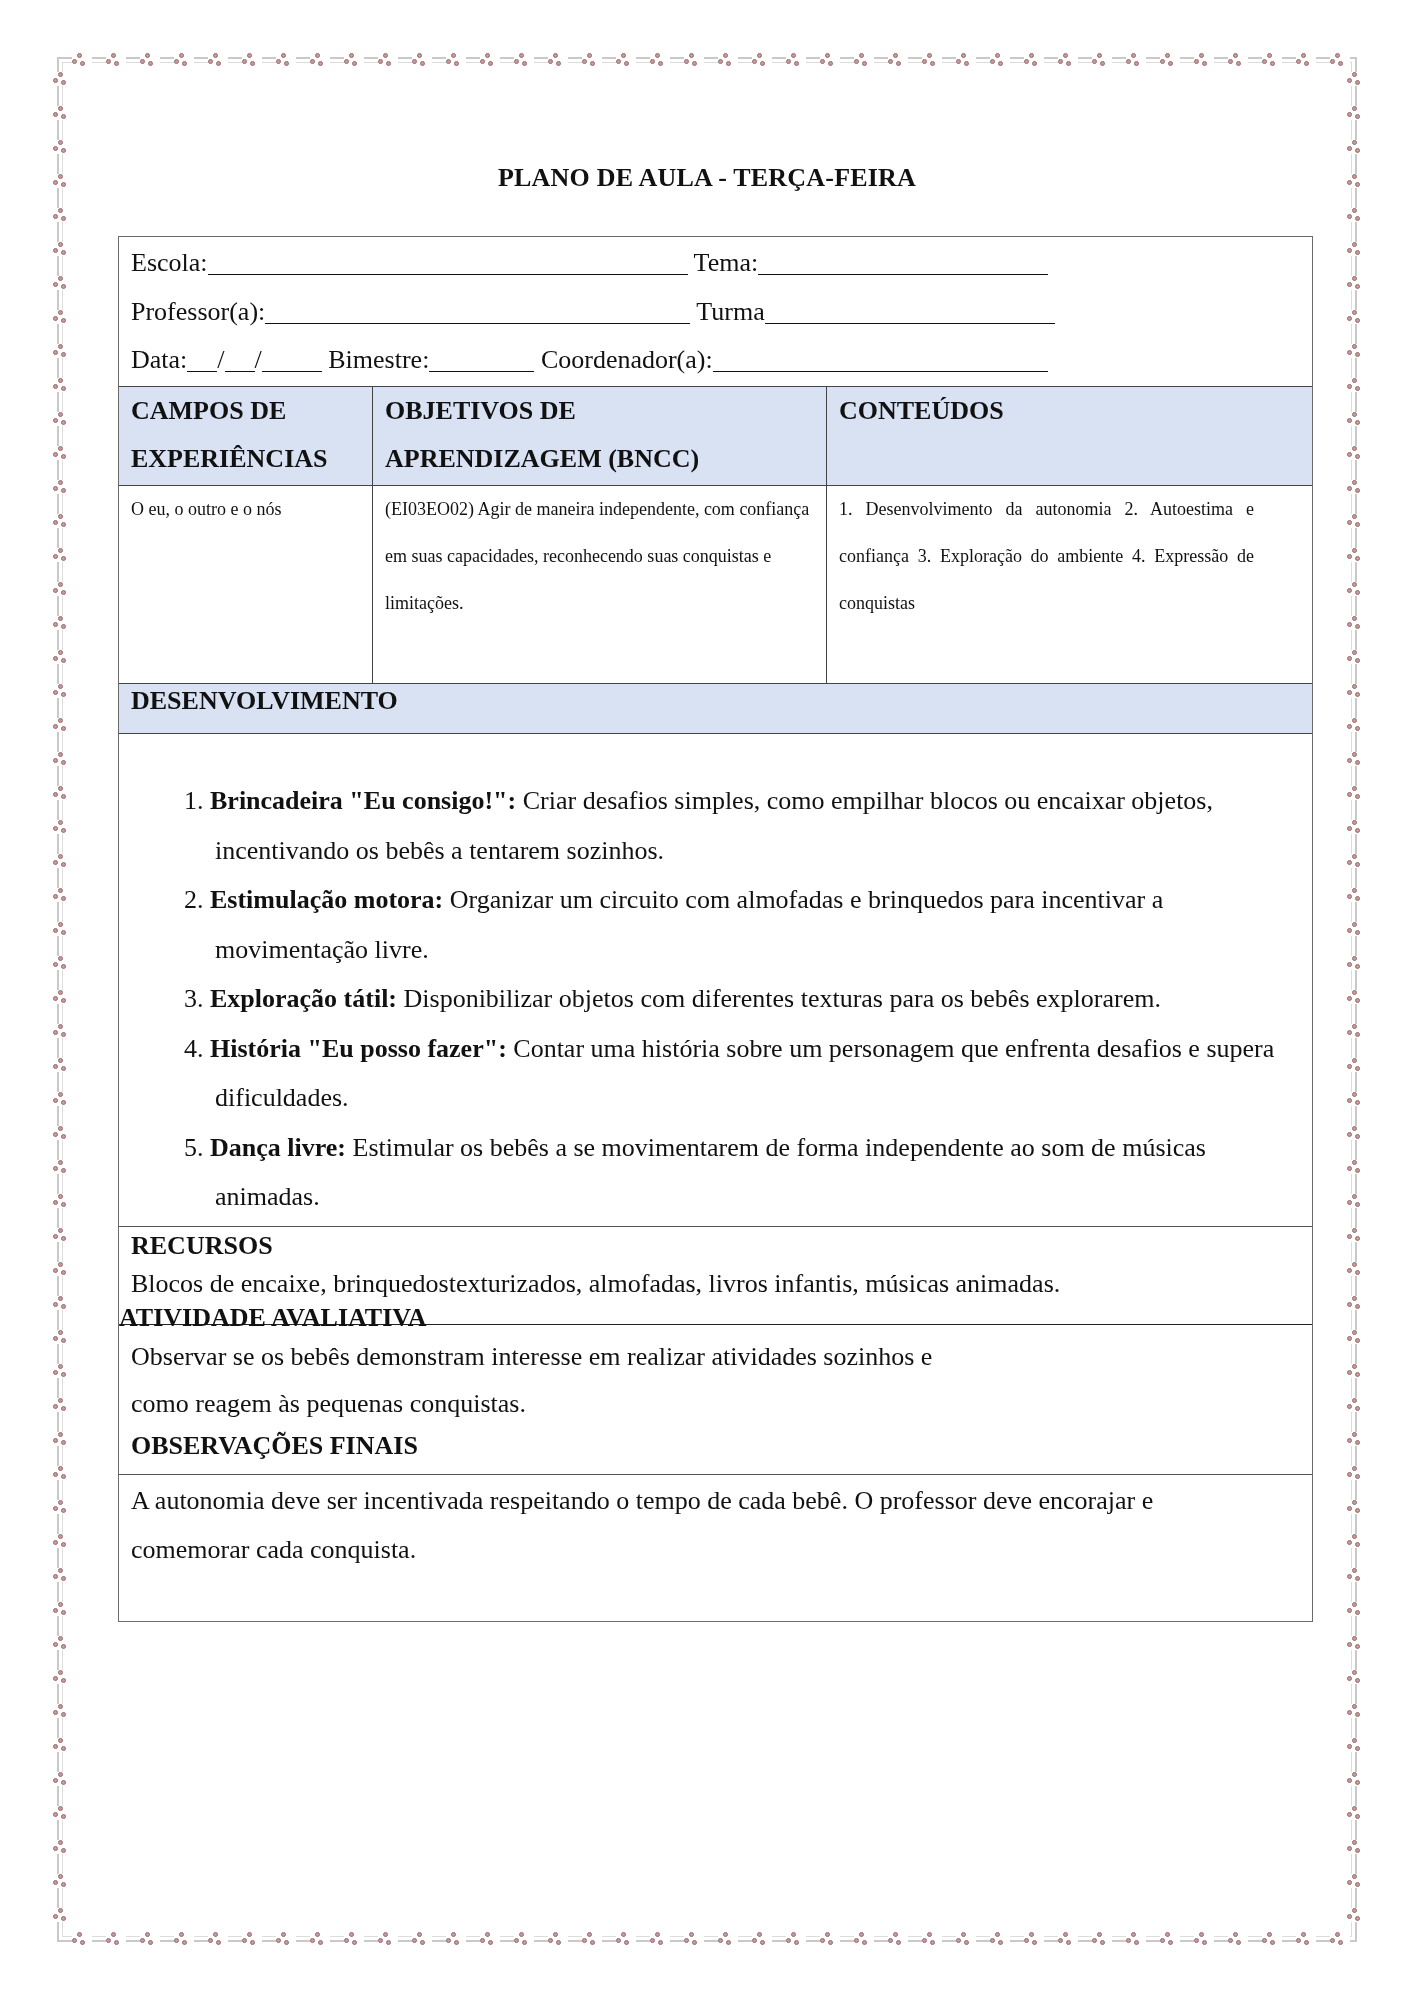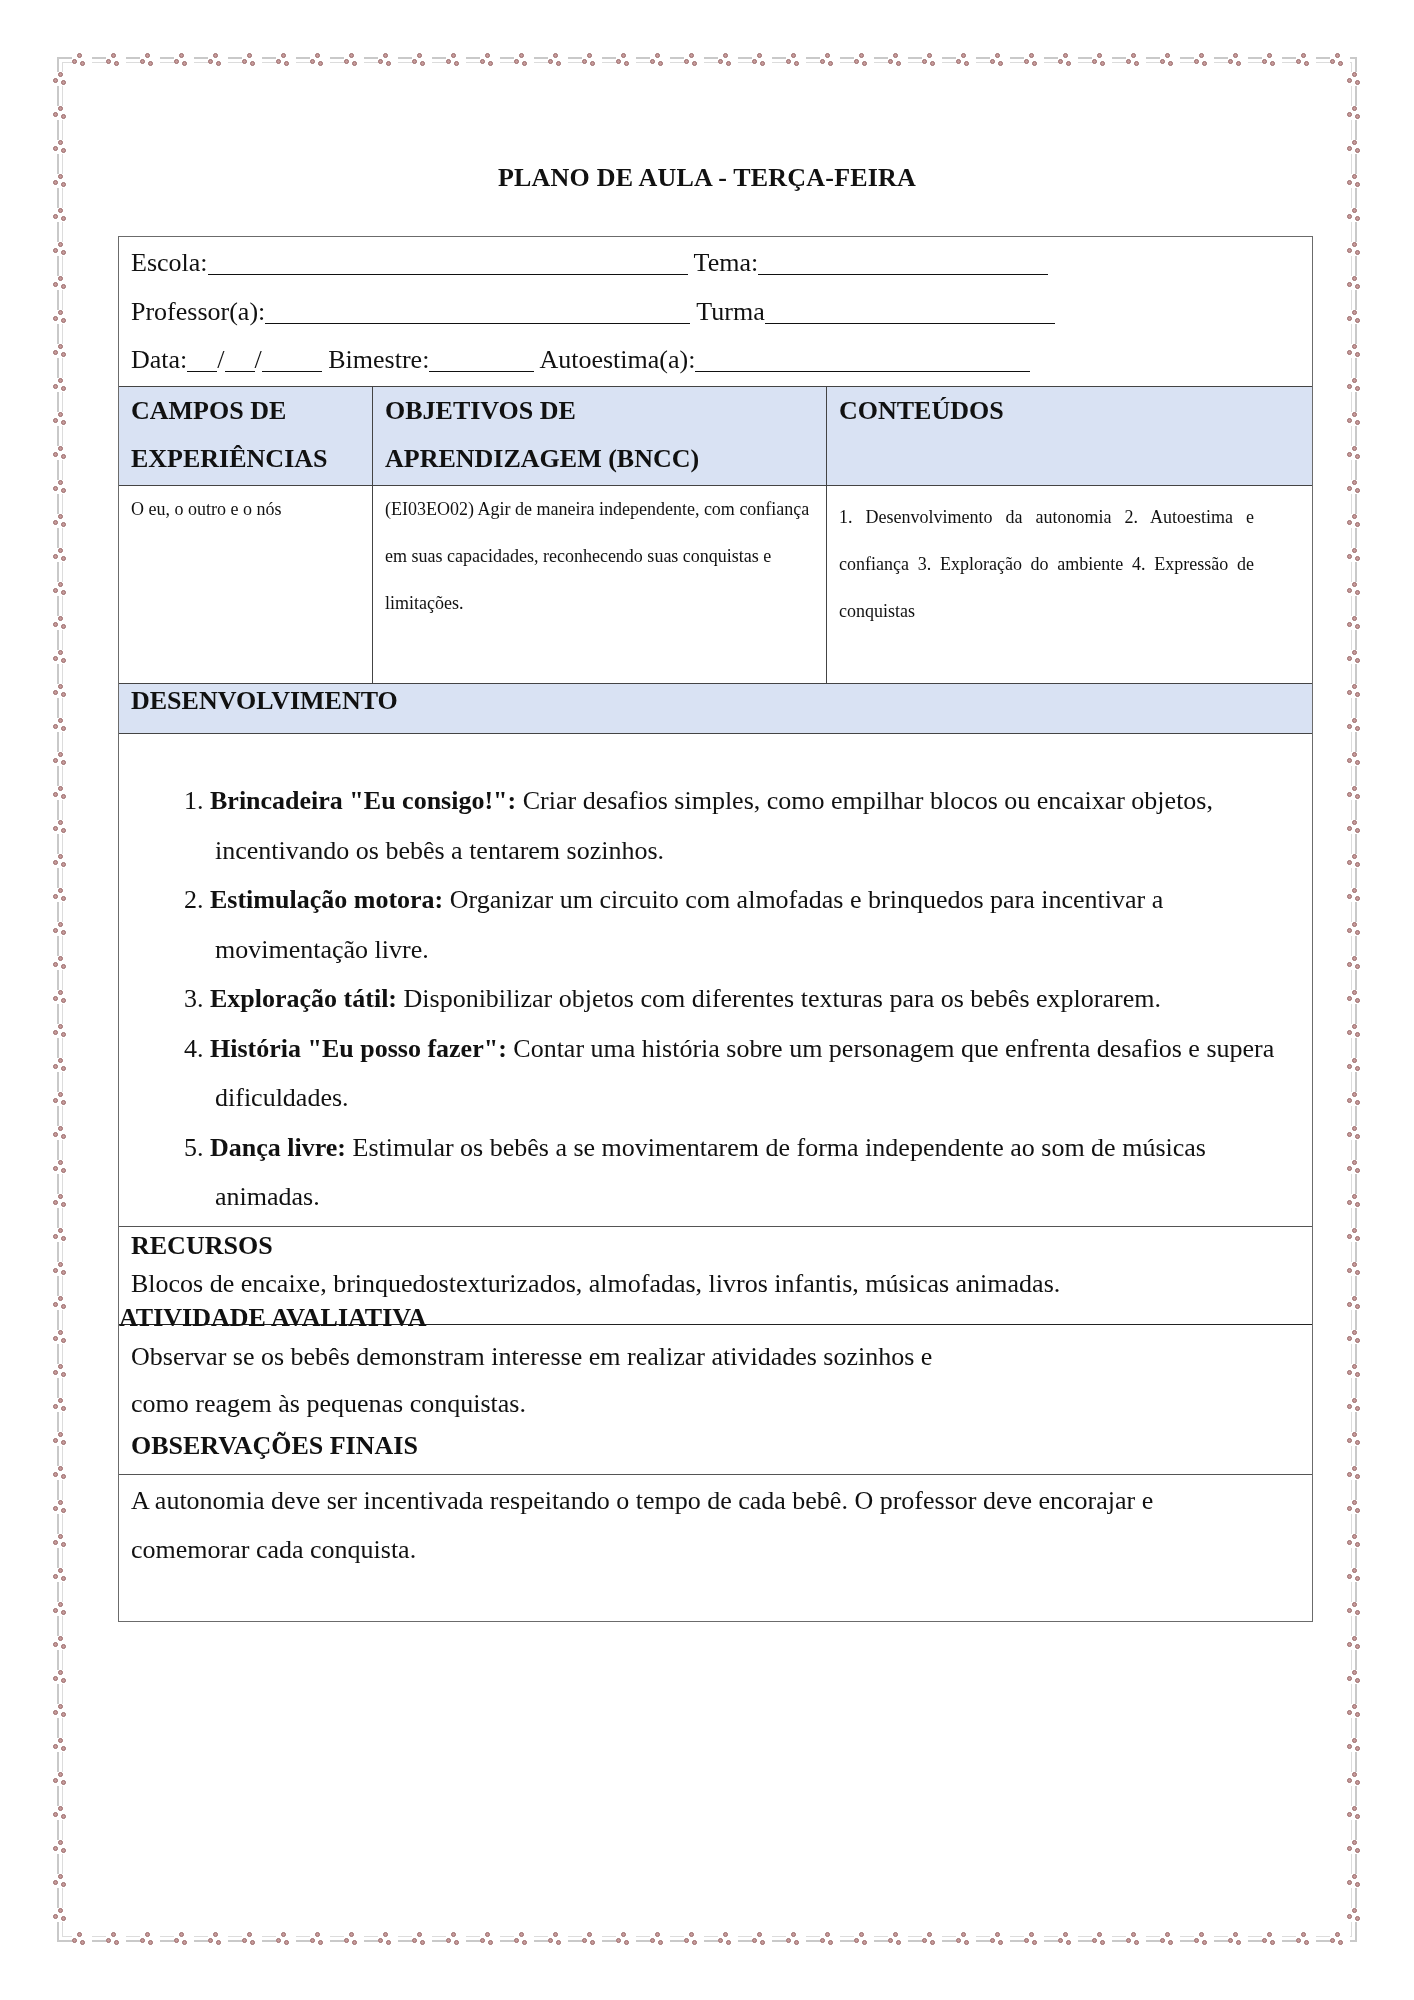--- a/index.html
+++ b/index.html
@@ -1002,42 +1002,42 @@
       <span>Escola:</span><span class="blank" style="width:480px"></span>
       <span>Tema:</span><span class="blank" style="width:290px"></span>
     </div>
     <div class="hdr-line">
       <span>Professor(a):</span><span class="blank" style="width:425px"></span>
       <span>Turma</span><span class="blank" style="width:290px"></span>
     </div>
     <div class="hdr-line">
       <span>Data:</span><span class="blank" style="width:30px"></span><span>/</span><span class="blank" style="width:30px"></span><span>/</span><span class="blank" style="width:60px"></span>
       <span>Bimestre:</span><span class="blank" style="width:105px"></span>
-      <span>Autoestima(a):</span><span class="blank" style="width:335px"></span>
+      <span>Coordenador(a):</span><span class="blank" style="width:335px"></span>
     </div>
   </div>
 
   <div class="grid3 shaded">
     <div class="th">
       <div>CAMPOS DE</div>
       <div>EXPERIÊNCIAS</div>
     </div>
     <div class="th">
       <div>OBJETIVOS DE</div>
       <div>APRENDIZAGEM (BNCC)</div>
     </div>
     <div class="th">
       <div>CONTEÚDOS</div>
     </div>
   </div>
 
   <div class="grid3">
     <div class="td" style="padding-right:40px">O eu, o outro e o nós</div>
     <div class="td">(EI03EO02) Agir de maneira independente, com confiança em suas capacidades, reconhecendo suas conquistas e limitações.</div>
-    <div class="td just" style="padding-top:8px">1. Desenvolvimento da autonomia 2. Autoestima e confiança 3. Exploração do ambiente 4. Expressão de conquistas</div>
+    <div class="td just" style="padding-top:0">1. Desenvolvimento da autonomia 2. Autoestima e confiança 3. Exploração do ambiente 4. Expressão de conquistas</div>
   </div>
 
   <div class="section-band">DESENVOLVIMENTO</div>
 
   <div class="dev-body">
     <ol class="dev-list">
       <li><span>1.</span> <b>Brincadeira "Eu consigo!":</b> <span>Criar desafios simples, como empilhar blocos ou encaixar objetos, incentivando os bebês a tentarem sozinhos.</span></li>
       <li><span>2.</span> <b>Estimulação motora:</b> <span>Organizar um circuito com almofadas e brinquedos para incentivar a movimentação livre.</span></li>
       <li><span>3.</span> <b>Exploração tátil:</b> <span>Disponibilizar objetos com diferentes texturas para os bebês explorarem.</span></li>
       <li><span>4.</span> <b>História "Eu posso fazer":</b> <span>Contar uma história sobre um personagem que enfrenta desafios e supera dificuldades.</span></li>

